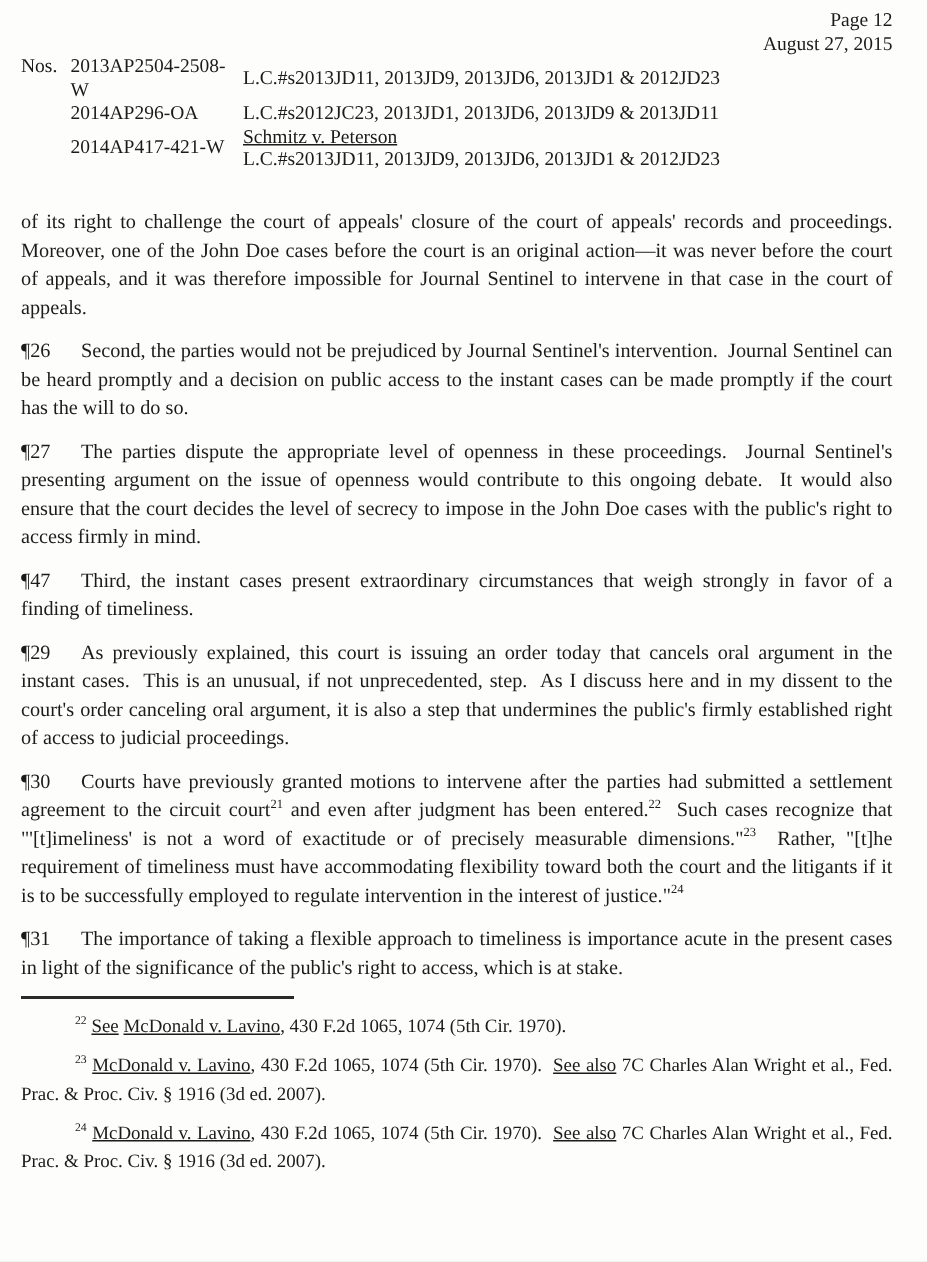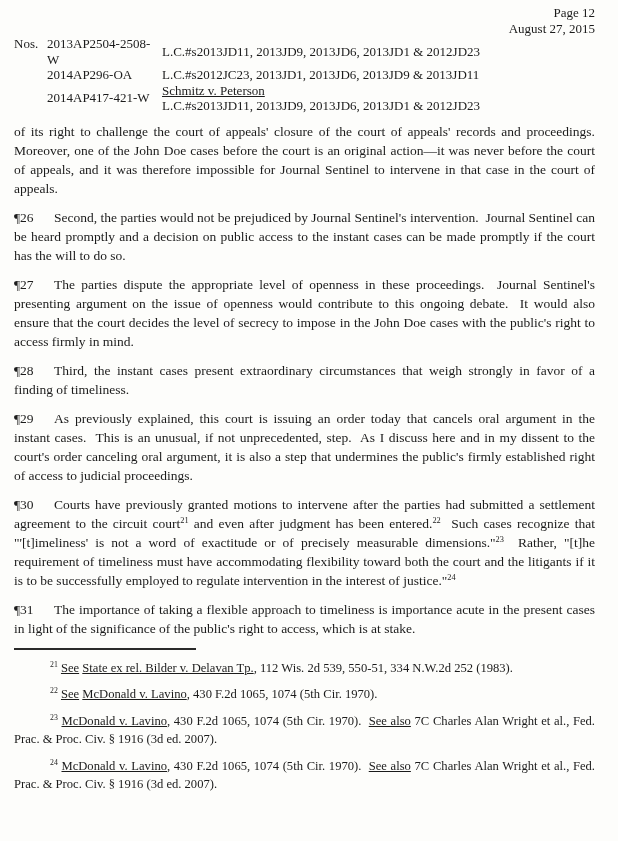--- a/index.html
+++ b/index.html
@@ -20,21 +20,21 @@
   .hdr-line { white-space: pre; text-align: right; }
   .case-table { display: flex; align-items: flex-start; }
   .nos-label { width: 33px; flex-shrink: 0; }
   .case-rows { flex: 1; }
   .case-row { display: flex; align-items: center; }
   .case-num { width: 115px; flex-shrink: 0; }
   .case-detail { flex: 1; }
   .case-name { text-decoration: underline; }
 
   
-  .doc-body { margin-top: 8px; font-size: 13.5px; line-height: 19px; }
+  .doc-body { margin-top: 24px; font-size: 13.5px; line-height: 19px; }
   .para {
     margin: 0 0 10px 0;
     text-align: justify;
   }
   .para .ptext { white-space: pre-wrap; }
   .pmark { display: inline-block; width: 40px; }
   sup { font-size: 0.62em; line-height: 0; vertical-align: super; }
   u, .ul { text-decoration: underline; }
 
   
@@ -84,29 +84,28 @@
             </div>
           </div>
         </div>
     </div>
   </header>
 
   <main class="doc-body" id="body-paragraphs">
       <p class="para"><span class="ptext">of its right to challenge the court of appeals' closure of the court of appeals' records and proceedings.  Moreover, one of the John Doe cases before the court is an original action—it was never before the court of appeals, and it was therefore impossible for Journal Sentinel to intervene in that case in the court of appeals.</span></p>
       <p class="para"><span class="pmark">¶26</span><span class="ptext">Second, the parties would not be prejudiced by Journal Sentinel's intervention.  Journal Sentinel can be heard promptly and a decision on public access to the instant cases can be made promptly if the court has the will to do so.</span></p>
       <p class="para"><span class="pmark">¶27</span><span class="ptext">The parties dispute the appropriate level of openness in these proceedings.  Journal Sentinel's presenting argument on the issue of openness would contribute to this ongoing debate.  It would also ensure that the court decides the level of secrecy to impose in the John Doe cases with the public's right to access firmly in mind.</span></p>
-      <p class="para"><span class="pmark">¶28</span><span class="ptext">Third, the instant cases present extraordinary circumstances that weigh strongly in favor of a finding of timeliness.</span></p>
+      <p class="para"><span class="pmark">¶47</span><span class="ptext">Third, the instant cases present extraordinary circumstances that weigh strongly in favor of a finding of timeliness.</span></p>
       <p class="para"><span class="pmark">¶29</span><span class="ptext">As previously explained, this court is issuing an order today that cancels oral argument in the instant cases.  This is an unusual, if not unprecedented, step.  As I discuss here and in my dissent to the court's order canceling oral argument, it is also a step that undermines the public's firmly established right of access to judicial proceedings.</span></p>
       <p class="para"><span class="pmark">¶30</span><span class="ptext">Courts have previously granted motions to intervene after the parties had submitted a settlement agreement to the circuit court<sup>21</sup> and even after judgment has been entered.<sup>22</sup>  Such cases recognize that "'[t]imeliness' is not a word of exactitude or of precisely measurable dimensions."<sup>23</sup>  Rather, "[t]he requirement of timeliness must have accommodating flexibility toward both the court and the litigants if it is to be successfully employed to regulate intervention in the interest of justice."<sup>24</sup></span></p>
       <p class="para"><span class="pmark">¶31</span><span class="ptext">The importance of taking a flexible approach to timeliness is importance acute in the present cases in light of the significance of the public's right to access, which is at stake.</span></p>
     </main>
 
   <footer>
     <div class="fn-rule"></div>
     <div id="footnote-list">
-        <p class="footnote"><sup>21</sup> <span class="fntext"><u>See</u> <u>State ex rel. Bilder v. Delavan Tp.</u>, 112 Wis. 2d 539, 550-51, 334 N.W.2d 252 (1983).</span></p>
         <p class="footnote"><sup>22</sup> <span class="fntext"><u>See</u> <u>McDonald v. Lavino</u>, 430 F.2d 1065, 1074 (5th Cir. 1970).</span></p>
         <p class="footnote"><sup>23</sup> <span class="fntext"><u>McDonald v. Lavino</u>, 430 F.2d 1065, 1074 (5th Cir. 1970).  <u>See also</u> 7C Charles Alan Wright et al., Fed. Prac. &amp; Proc. Civ. § 1916 (3d ed. 2007).</span></p>
         <p class="footnote"><sup>24</sup> <span class="fntext"><u>McDonald v. Lavino</u>, 430 F.2d 1065, 1074 (5th Cir. 1970).  <u>See also</u> 7C Charles Alan Wright et al., Fed. Prac. &amp; Proc. Civ. § 1916 (3d ed. 2007).</span></p>
       </div>
   </footer>
 
 </div>
 
 </body></html>

